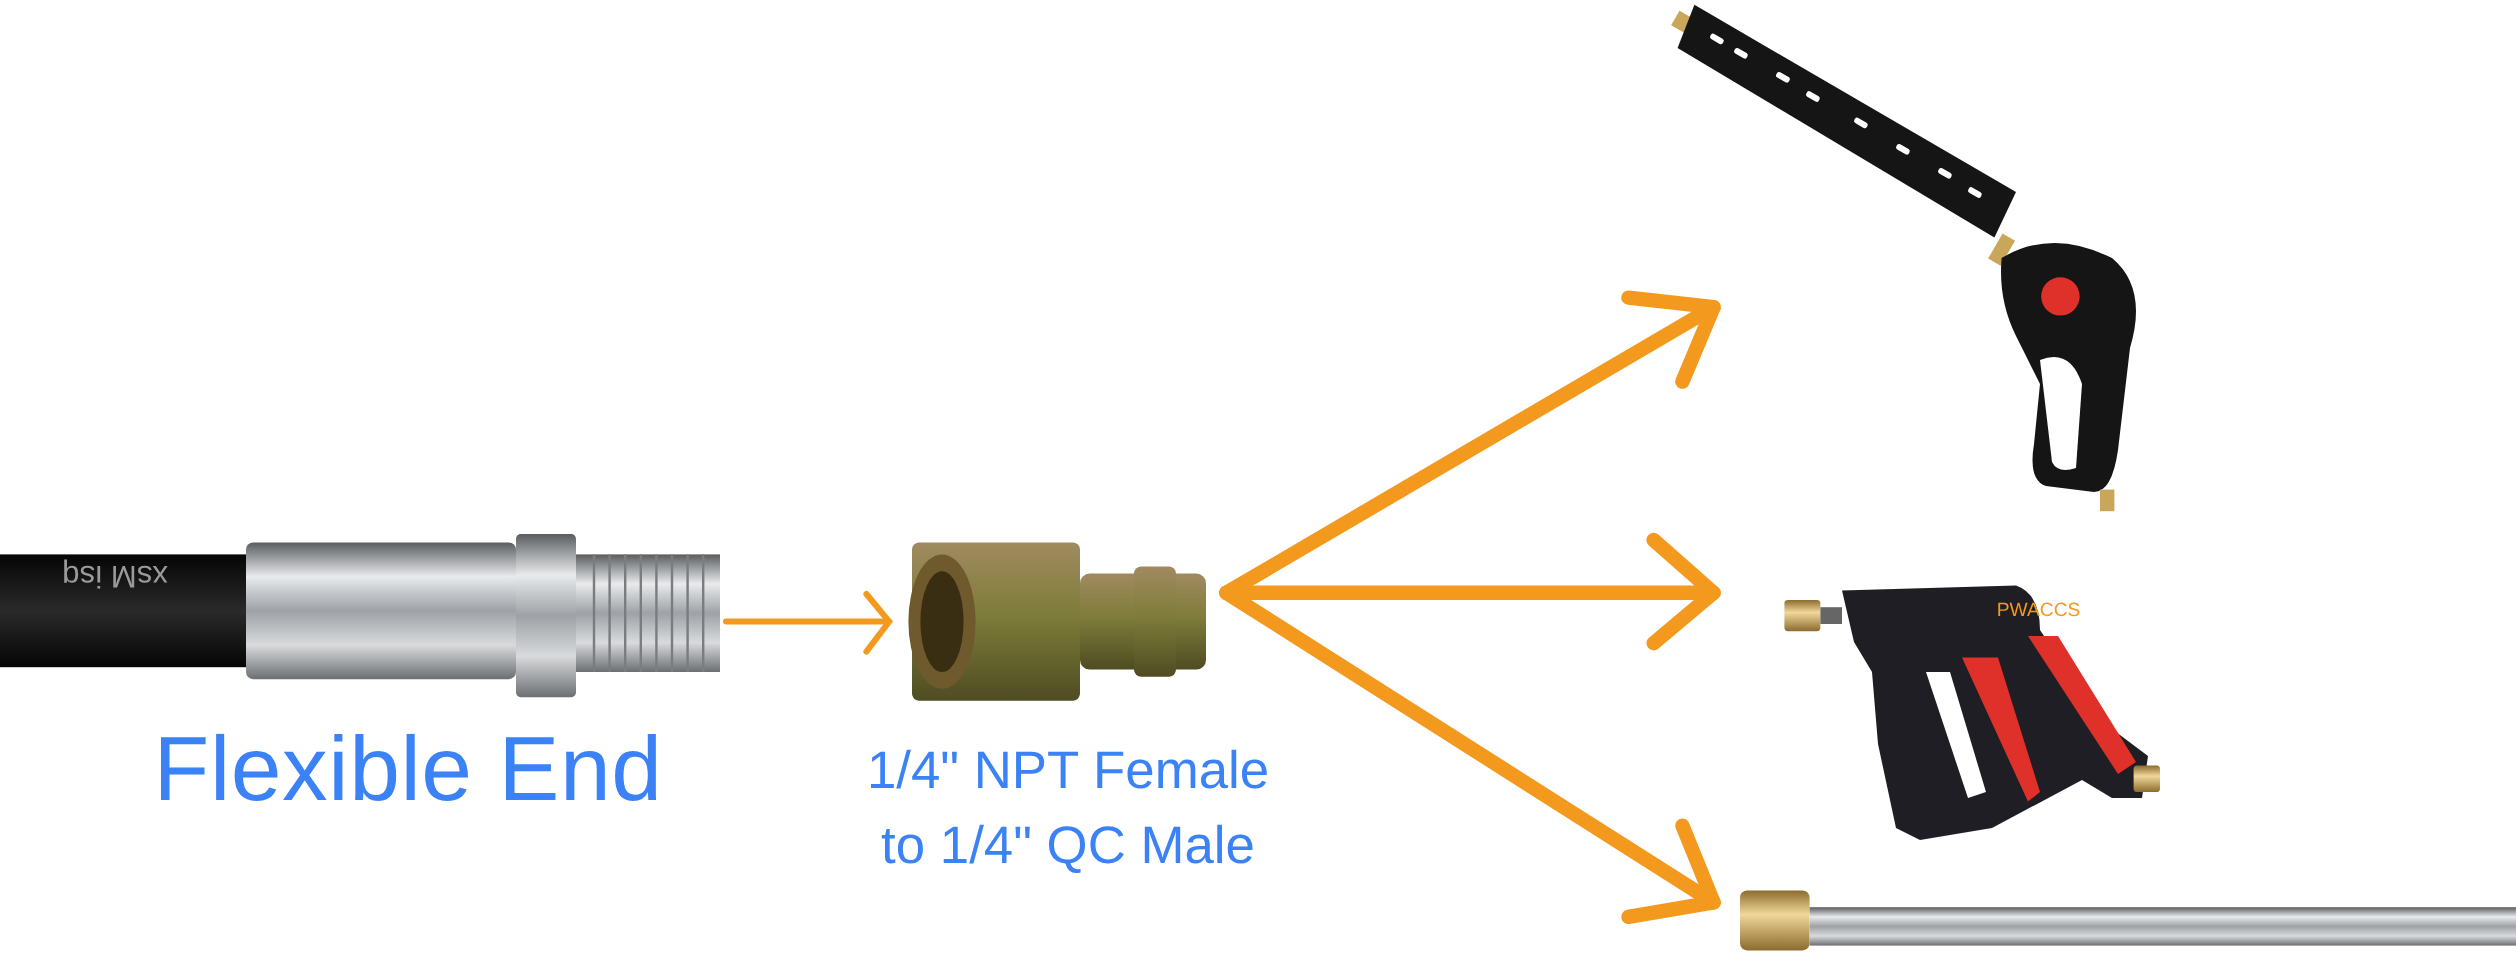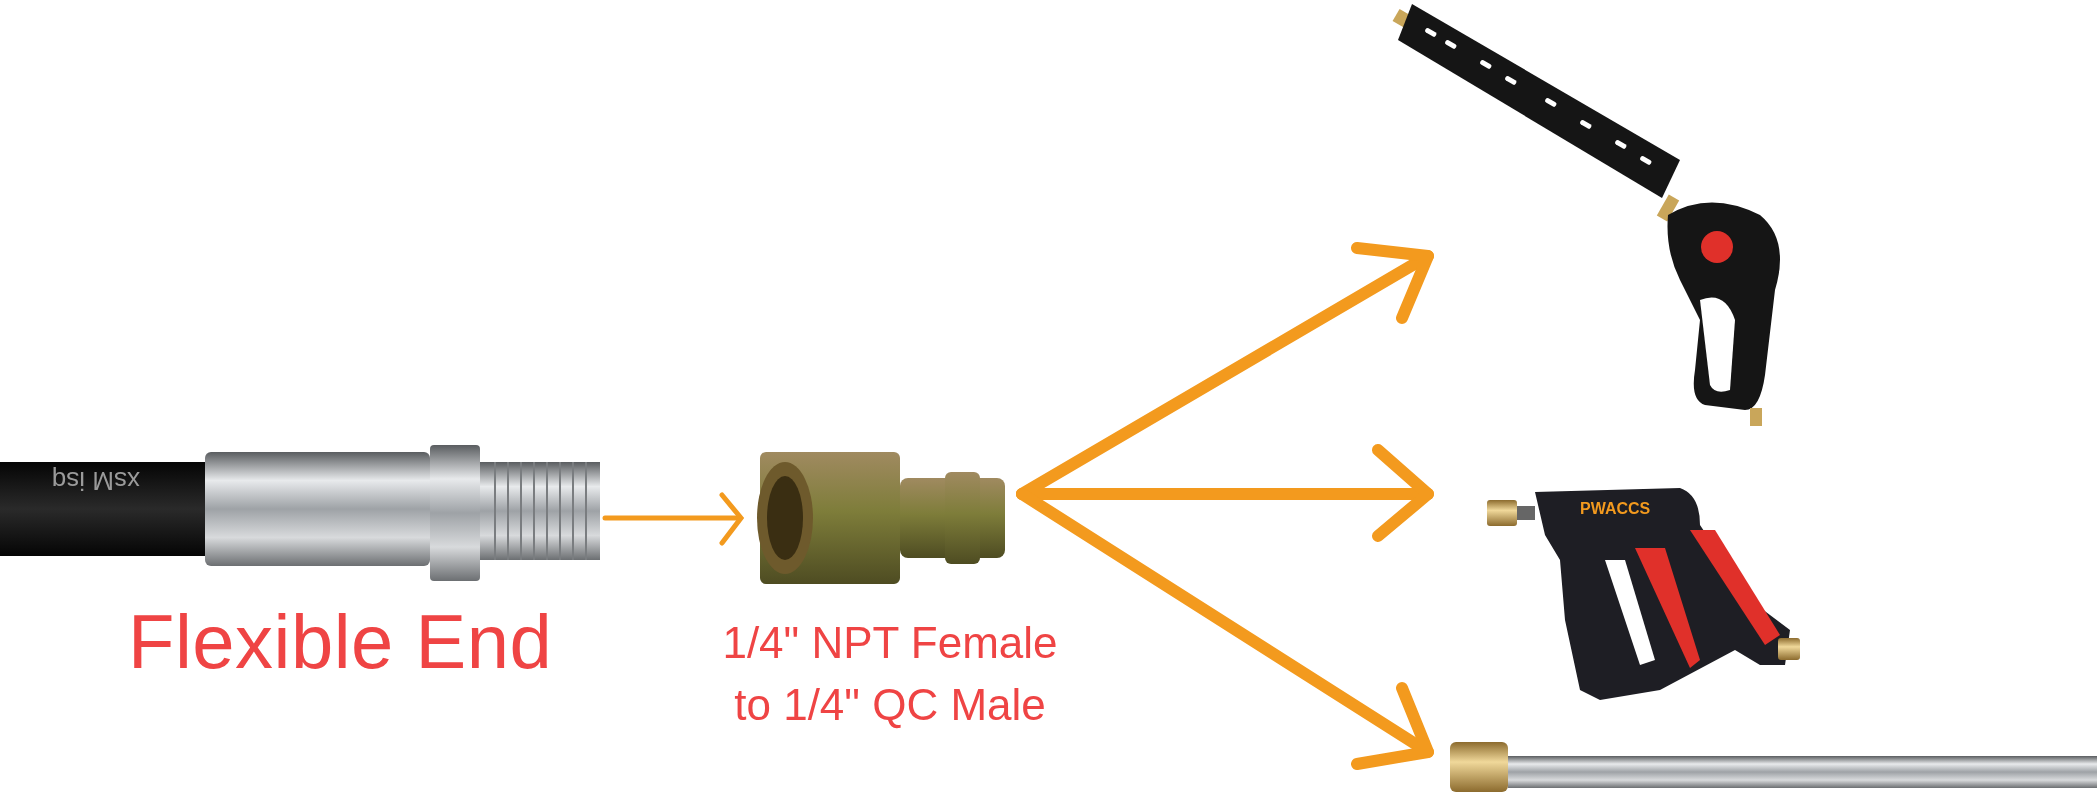--- a/index.html
+++ b/index.html
@@ -1,21 +1,21 @@
 <!DOCTYPE html>
 <html><head>
 <meta charset="utf-8">
 <style>
   html, body { margin: 0; padding: 0; background: #ffffff; }
   body { width: 2097px; height: 800px; position: relative; overflow: hidden; font-family: "Liberation Sans", sans-serif; }
-  .label { position: absolute; color: #ef4444; font-family: "Liberation Sans", sans-serif; white-space: nowrap; }
+  .label { position: absolute; color: #3b82f6; font-family: "Liberation Sans", sans-serif; white-space: nowrap; }
   #flex-label { left: 128px; top: 598px; font-size: 76px; letter-spacing: 0.5px; }
   #adapter-label { left: 690px; top: 612px; font-size: 44px; line-height: 62px; text-align: center; width: 400px; }
   svg { position: absolute; left: 0; top: 0; }
-  .brand { position: absolute; left: 1580px; top: 500px; color: #f39a1e; font-size: 16px; font-weight: bold; font-family: "Liberation Sans", sans-serif; }
+  .brand { position: absolute; left: 1664px; top: 500px; color: #f39a1e; font-size: 16px; font-weight: normal; font-family: "Liberation Sans", sans-serif; }
 </style>
 </head>
 <body>
 
 <svg width="2097" height="800" viewBox="0 0 2097 800">
   <defs>
     <linearGradient id="steelGrad" x1="0" y1="0" x2="0" y2="1">
       <stop offset="0" stop-color="#5a5d60"></stop>
       <stop offset="0.25" stop-color="#e8eaec"></stop>
       <stop offset="0.5" stop-color="#9ea2a6"></stop>

